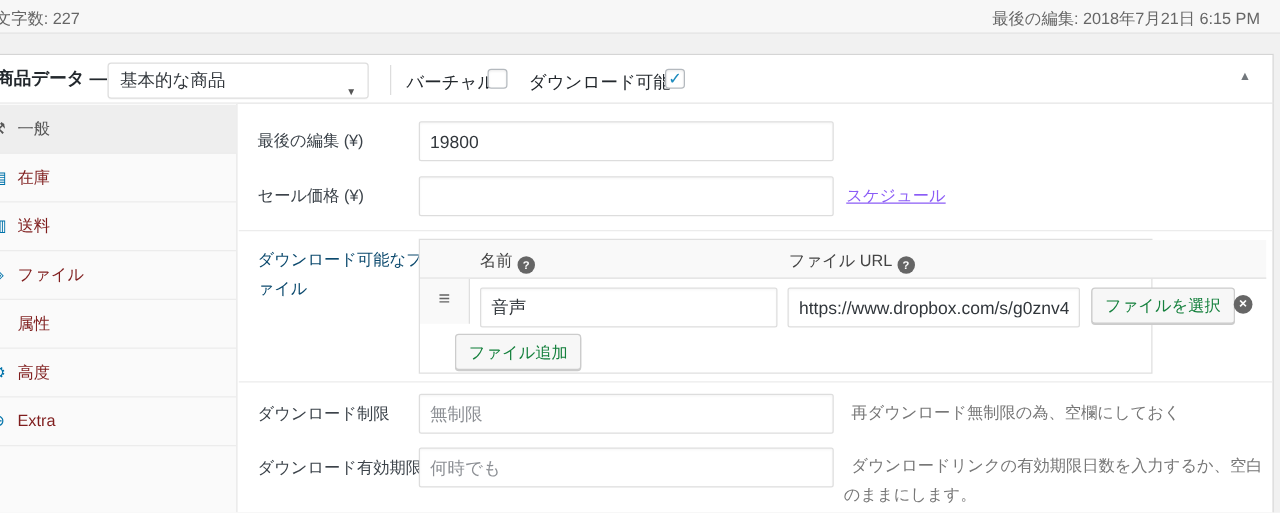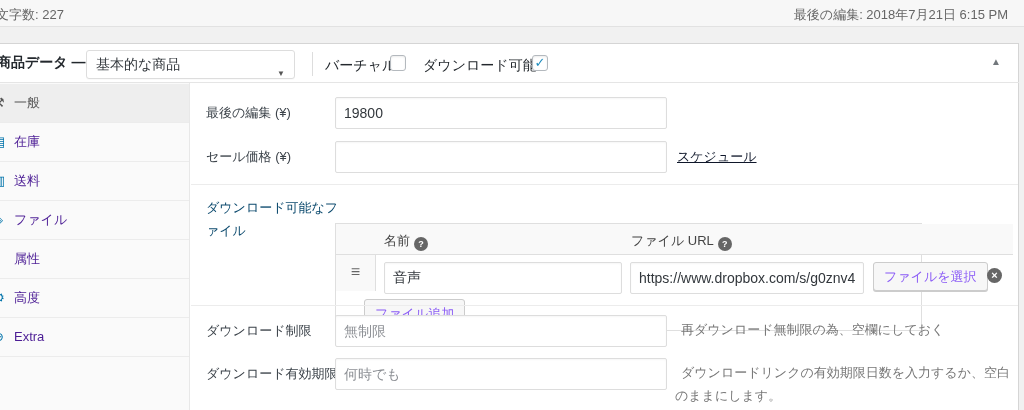--- a/index.html
+++ b/index.html
@@ -37,49 +37,49 @@
     border-radius:3px; cursor:pointer; text-align:center; line-height:14px;
     font-size:13px; font-weight:bold; color:#1e8cbe;
     box-shadow:inset 0 1px 2px rgba(0,0,0,.08);
   }
   .toggle-btn { left:983px; top:49px; width:26px; height:26px; text-align:center; line-height:26px; font-size:10px; color:#72777c; cursor:pointer; }
 
   
   #sidebar { left:-10px; top:83px; width:200px; height:327px; background:#fafafa; border-right:1px solid #e8e8e8; }
   ul.wc-tabs { list-style:none; position:absolute; left:0; top:1px; width:199px; }
   ul.wc-tabs li { position:relative; height:39px; line-height:38px; border-bottom:1px solid #ececec; cursor:pointer; }
-  ul.wc-tabs li .tab-label { position:absolute; left:24px; font-size:13px; color:#4c1d95; white-space:nowrap; }
+  ul.wc-tabs li .tab-label { position:absolute; left:24px; font-size:13px; color:#7f1d1d; white-space:nowrap; }
   ul.wc-tabs li .tab-icon { position:absolute; left:3px; top:0; width:15px; font-size:13px; color:#0073aa; }
   ul.wc-tabs li.active { background:#eee; }
   ul.wc-tabs li.active .tab-label, ul.wc-tabs li.active .tab-icon { color:#555; }
 
   
   .group-sep { left:191px; width:827px; height:1px; background:#ececec; }
   .field-label { left:206px; font-size:13px; color:#3c434a; white-space:nowrap; }
   .wp-input {
     position:absolute; height:30px; background:#fff; border:1px solid #ddd; border-radius:2px;
     font-family:"Liberation Sans","DejaVu Sans",sans-serif; font-size:14px; color:#32373c;
     padding:15px 8px; box-shadow:inset 0 1px 2px rgba(0,0,0,.04); outline:none;
   }
   .wp-input::placeholder { color:#8c8f94; opacity:1; }
-  .link { font-size:13px; color:#0f172a; text-decoration:underline; cursor:pointer; white-space:nowrap; }
+  .link { font-size:13px; color:#8b5cf6; text-decoration:underline; cursor:pointer; white-space:nowrap; }
 
   
-  #files-table { left:335px; top:191px; width:587px; height:108px; background:#fff; border:1px solid #dfdfdf;margin-top:32px; }
+  #files-table { left:335px; top:191px; width:587px; height:108px; background:#fff; border:1px solid #dfdfdf; }
   #files-head { position:absolute; left:0; top:0; width:677px; height:31px; background:#f9f9f9; border-bottom:1px solid #dfdfdf; }
   .th-text { position:absolute; top:8px; font-size:13px; color:#444; white-space:nowrap; }
   .help-tip {
     display:inline-block; width:14px; height:14px; margin-left:4px; vertical-align:-2px;
     background:#666; border-radius:50%; color:#fff; font-size:9px; font-weight:bold;
     text-align:center; line-height:14px; cursor:pointer;
   }
   #drag-cell { position:absolute; left:0; top:31px; width:40px; height:36px; background:#f9f9f9; border-right:1px solid #dfdfdf; text-align:center; line-height:34px; font-size:16px; color:#666; cursor:grab; }
   .wc-button {
     position:absolute; height:29px; background:#f7f7f7; border:1px solid #ccc; border-radius:3px;
-    font-family:"Liberation Sans","DejaVu Sans",sans-serif; font-size:13px; color:#8b5cf6;
+    font-family:"Liberation Sans","DejaVu Sans",sans-serif; font-size:13px; color:#15803d;
     padding:0 10px; line-height:27px; cursor:pointer; white-space:nowrap;
     box-shadow:0 1px 0 #ccc;
   }
   .delete-icon {
     position:absolute; left:651px; top:44px; width:15px; height:15px; background:#666;
     border-radius:50%; color:#fff; font-size:11px; font-weight:bold; text-align:center;
     line-height:14px; cursor:pointer;
   }
 
   .desc-text { font-size:13px; color:#777; white-space:nowrap; }

